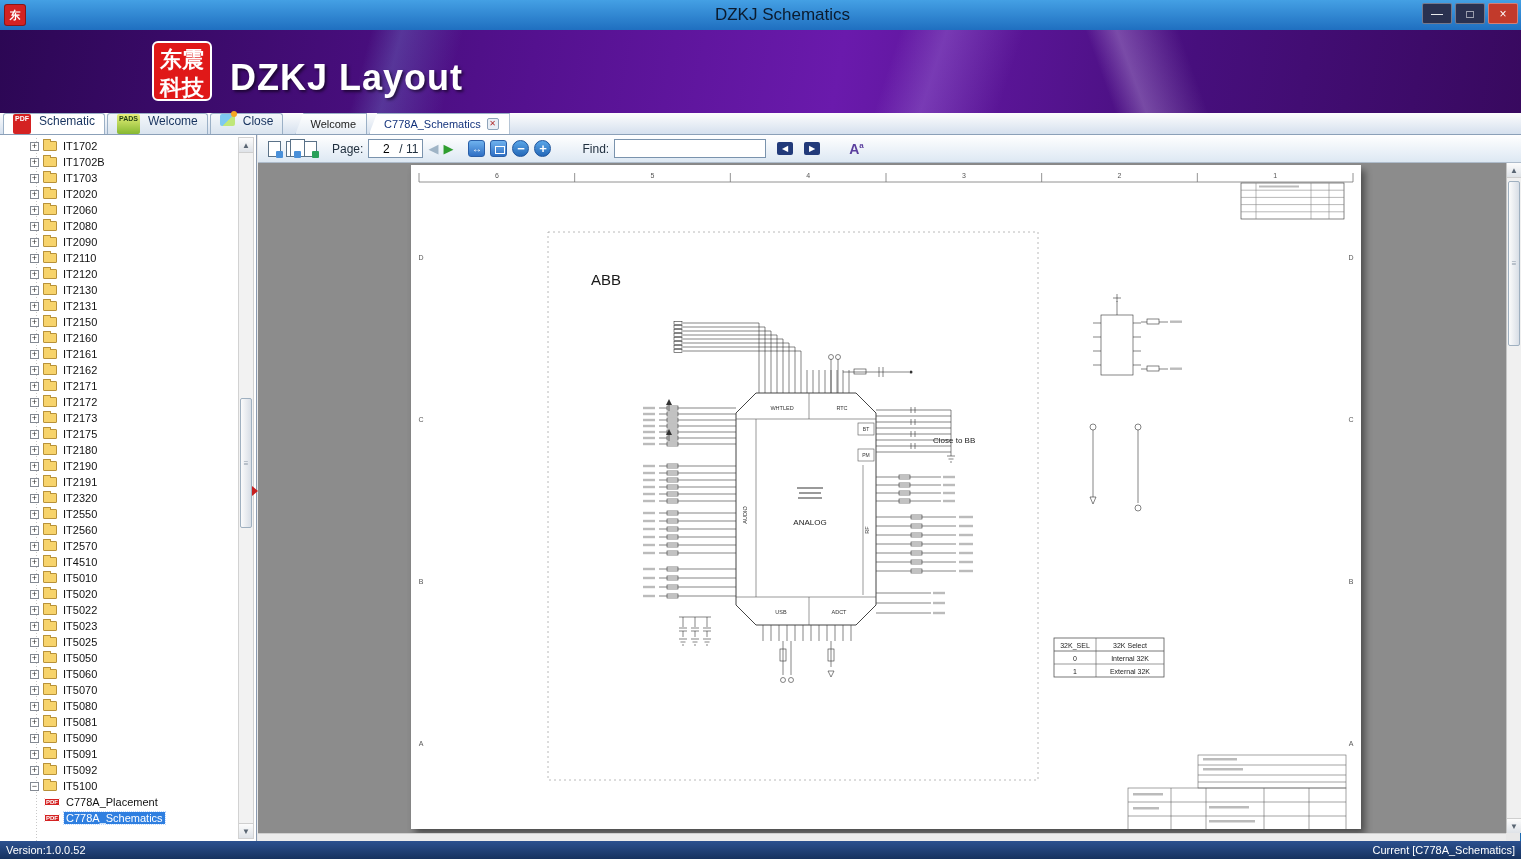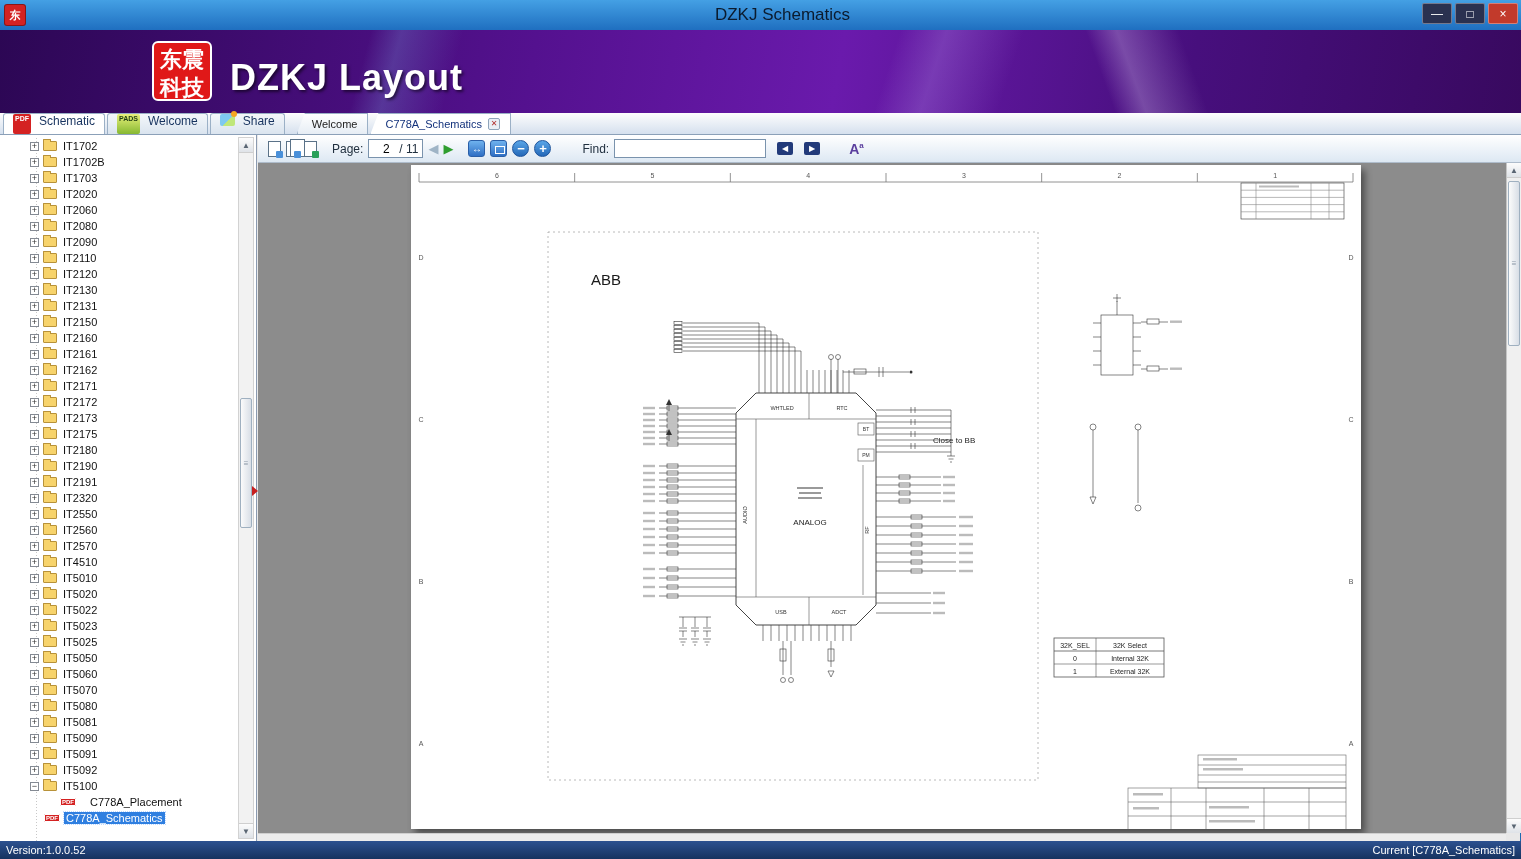--- a/index.html
+++ b/index.html
@@ -167,21 +167,21 @@
         <div class="rtab active">
           <span class="rtab-badge pdf-icon">PDF</span>
           <span class="rtab-label">Schematic</span>
         </div>
         <div class="rtab">
           <span class="rtab-badge pads-icon">PADS</span>
           <span class="rtab-label">Welcome</span>
         </div>
         <div class="rtab">
           <span class="rtab-badge share-icon"></span>
-          <span class="rtab-label">Share</span>
+          <span class="rtab-label">Close</span>
         </div>
       </div>
     <div class="dtab-strip">
         <div class="dtab">
           <span class="dtab-label">Welcome</span>
         </div>
         <div class="dtab active">
           <span class="dtab-label">C778A_Schematics</span>
           <span class="dtab-close">✕</span>
         </div>
@@ -388,21 +388,21 @@
         <div class="tree-row" style="padding-left: 30px;">
           <span class="expander">+</span>
           <span class="folder-icon"></span>
           <span class="tree-label">IT5092</span>
         </div>
         <div class="tree-row" style="padding-left: 30px;">
           <span class="expander">−</span>
           <span class="folder-icon"></span>
           <span class="tree-label">IT5100</span>
         </div>
-        <div class="tree-row" style="padding-left: 60px; gap: 8px;">
+        <div class="tree-row" style="padding-left: 44px;">
           <span class="pdf-badge">PDF</span>
           <span class="tree-label">C778A_Placement</span>
         </div>
         <div class="tree-row selected" style="padding-left: 44px;">
           <span class="pdf-badge">PDF</span>
           <span class="tree-label">C778A_Schematics</span>
         </div>
       </div>
     <div class="side-scroll">
       <div class="sb-arrow up">▲</div>

